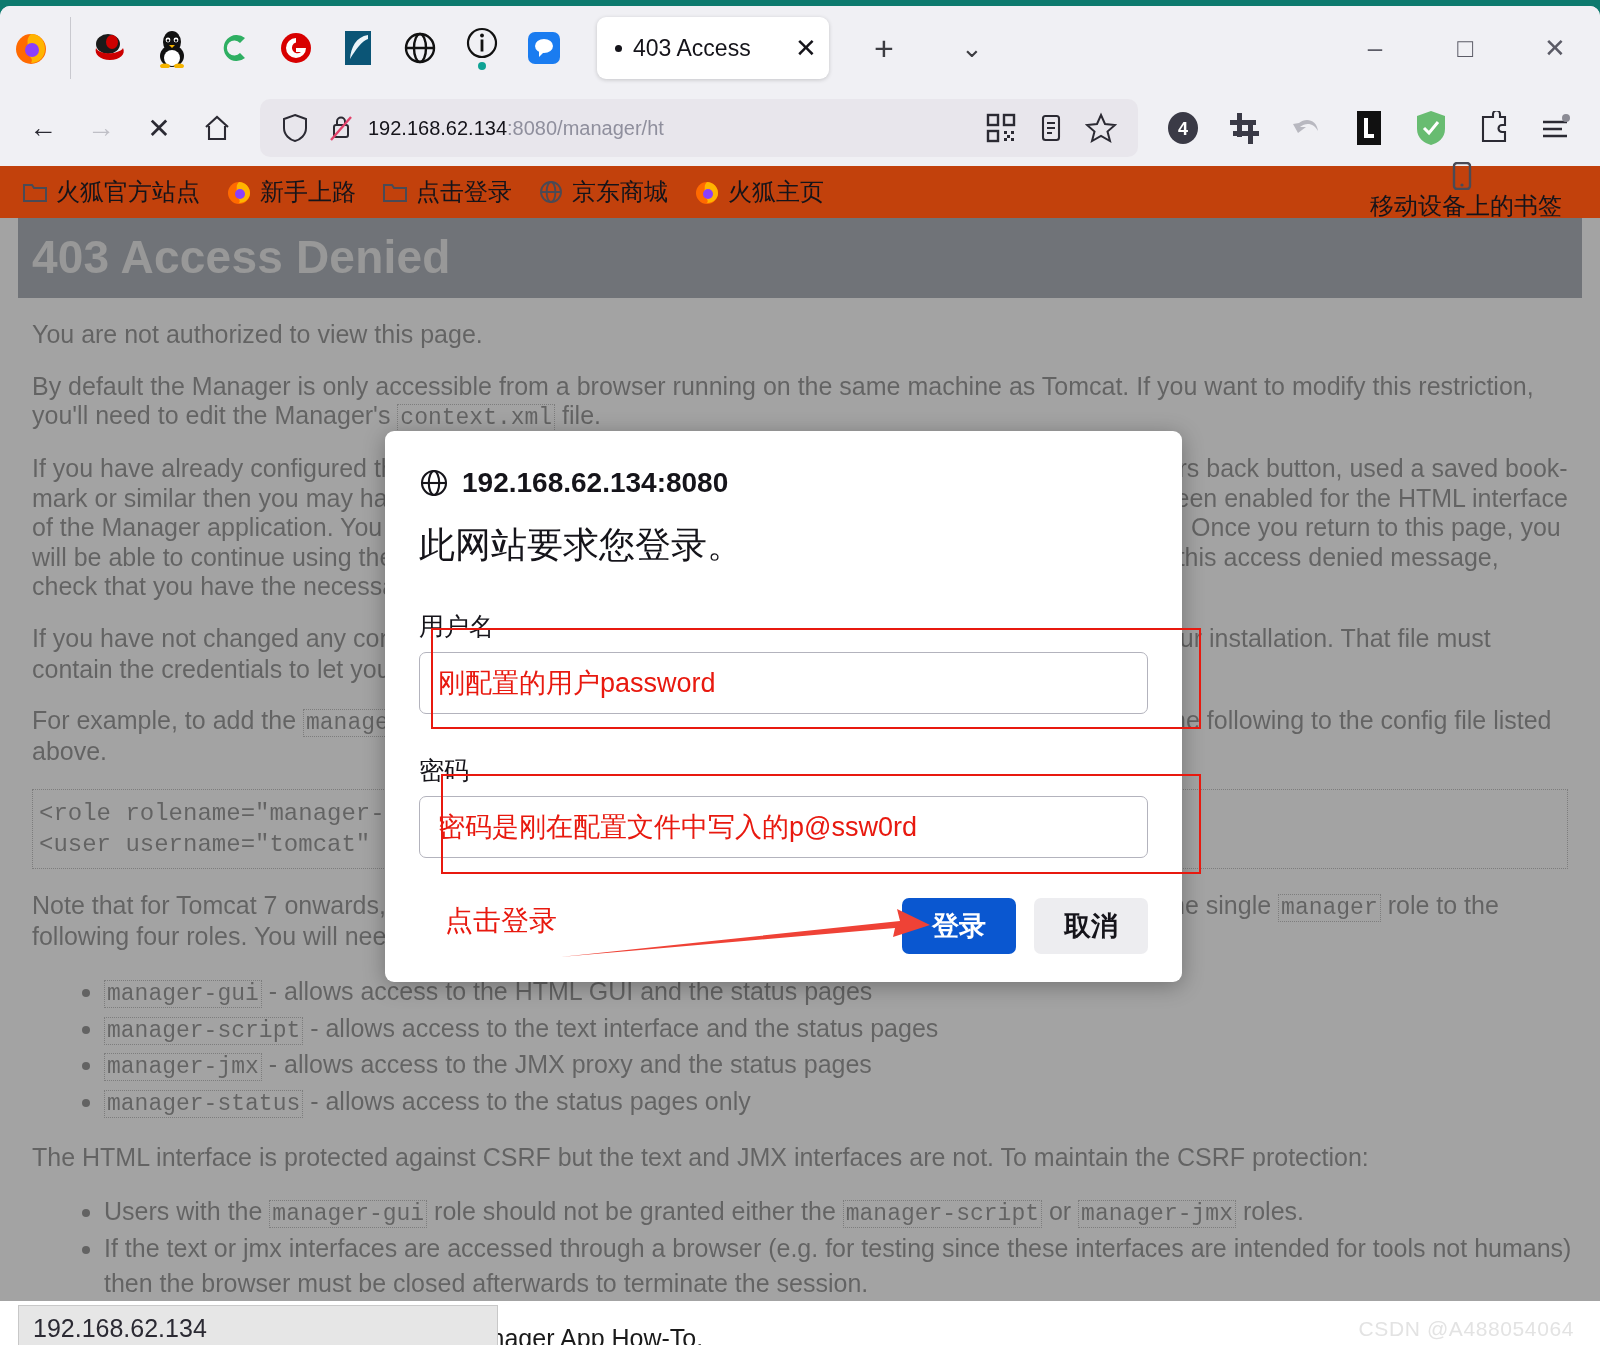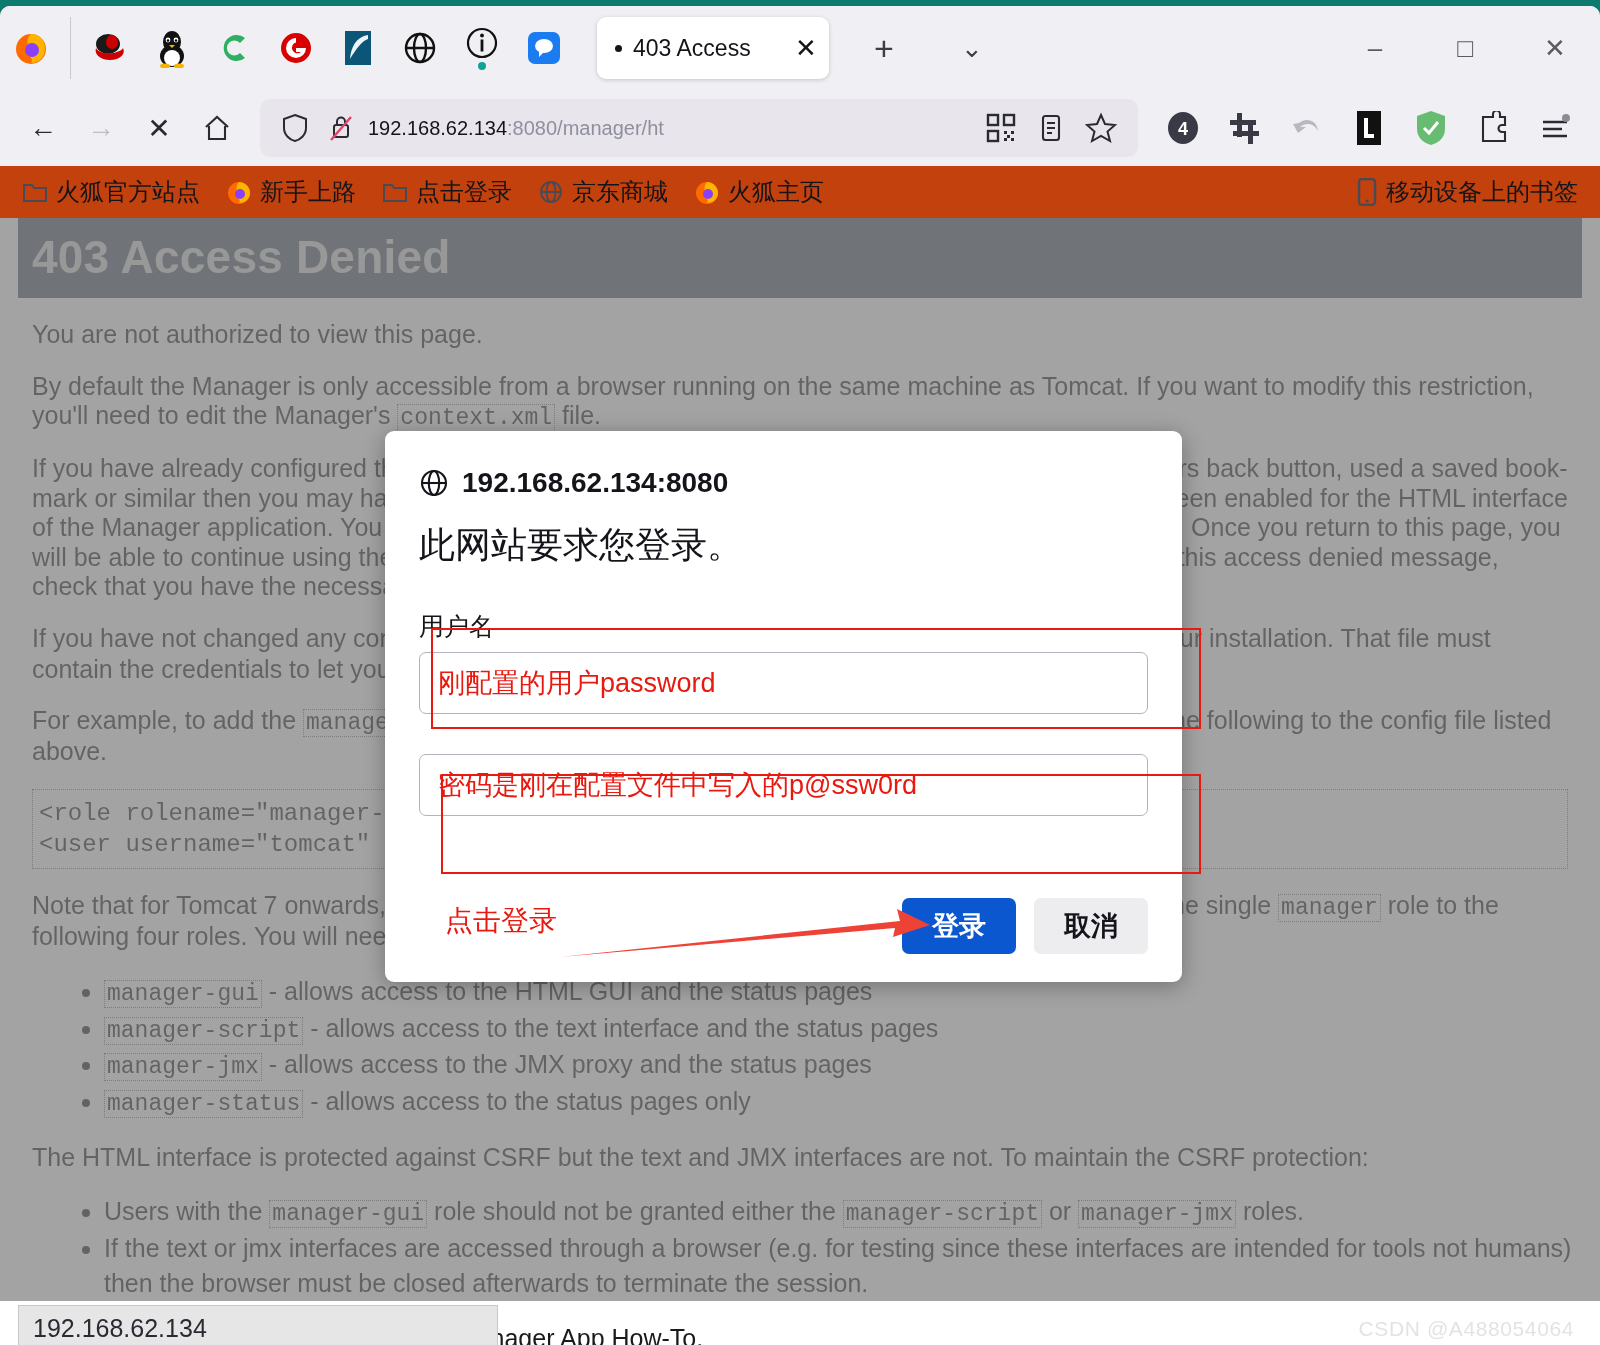--- a/index.html
+++ b/index.html
@@ -81,21 +81,21 @@
   #urltext .host { color:#15141a; }
   #urltext .rest { color:#8f8f9d; }
   .url-act { width:50px; height:50px; display:flex; align-items:center; justify-content:center; cursor:pointer; }
 
   .extbtn { width:62px; height:58px; display:flex; align-items:center; justify-content:center; cursor:pointer; }
 
   
   #bookmarks { height:52px; display:flex; align-items:center; padding:0 22px; background:#c2410c; }
   .bm { display:flex; align-items:center; margin-right:26px; cursor:pointer; font-size:24px; color:#15141a; white-space:nowrap; }
   .bm .bmico { margin-right:8px; display:flex; align-items:center; }
-  .bm-right { margin-left:auto; margin-right:0; }
+  .bm-right { margin-left:auto; margin-right:16px;flex-direction:column; }
 
   
   #content {
     position:absolute; left:0; top:212px; width:1600px; height:1133px;
     background:#ffffff; overflow:hidden;
   }
   #page {
     position:absolute; left:18px; top:0; width:1564px; height:1083px;
     background:#ffffff;
     padding:0 0 0 0;
@@ -494,20 +494,21 @@
 
       <div id="dlg-msg">此网站要求您登录。</div>
 
       <div class="fieldgroup">
         <label>用户名</label>
         <input type="text" placeholder="刚配置的用户password" style="">
         <div class="redbox" id="redbox-user"></div>
       </div>
 
       <div class="fieldgroup">
+        <label>密码</label>
         <input type="text" placeholder="密码是刚在配置文件中写入的p@ssw0rd" style="">
         <div class="redbox" id="redbox-pass"></div>
       </div>
 
       <svg id="arrow-svg" viewBox="0 0 797 551">
         <path d="M175 526 L515 490 L512 478 L545 494 L508 506 L510 497 Z" fill="#ef4236"></path>
       </svg>
 
       <div id="click-hint">点击登录</div>
 

